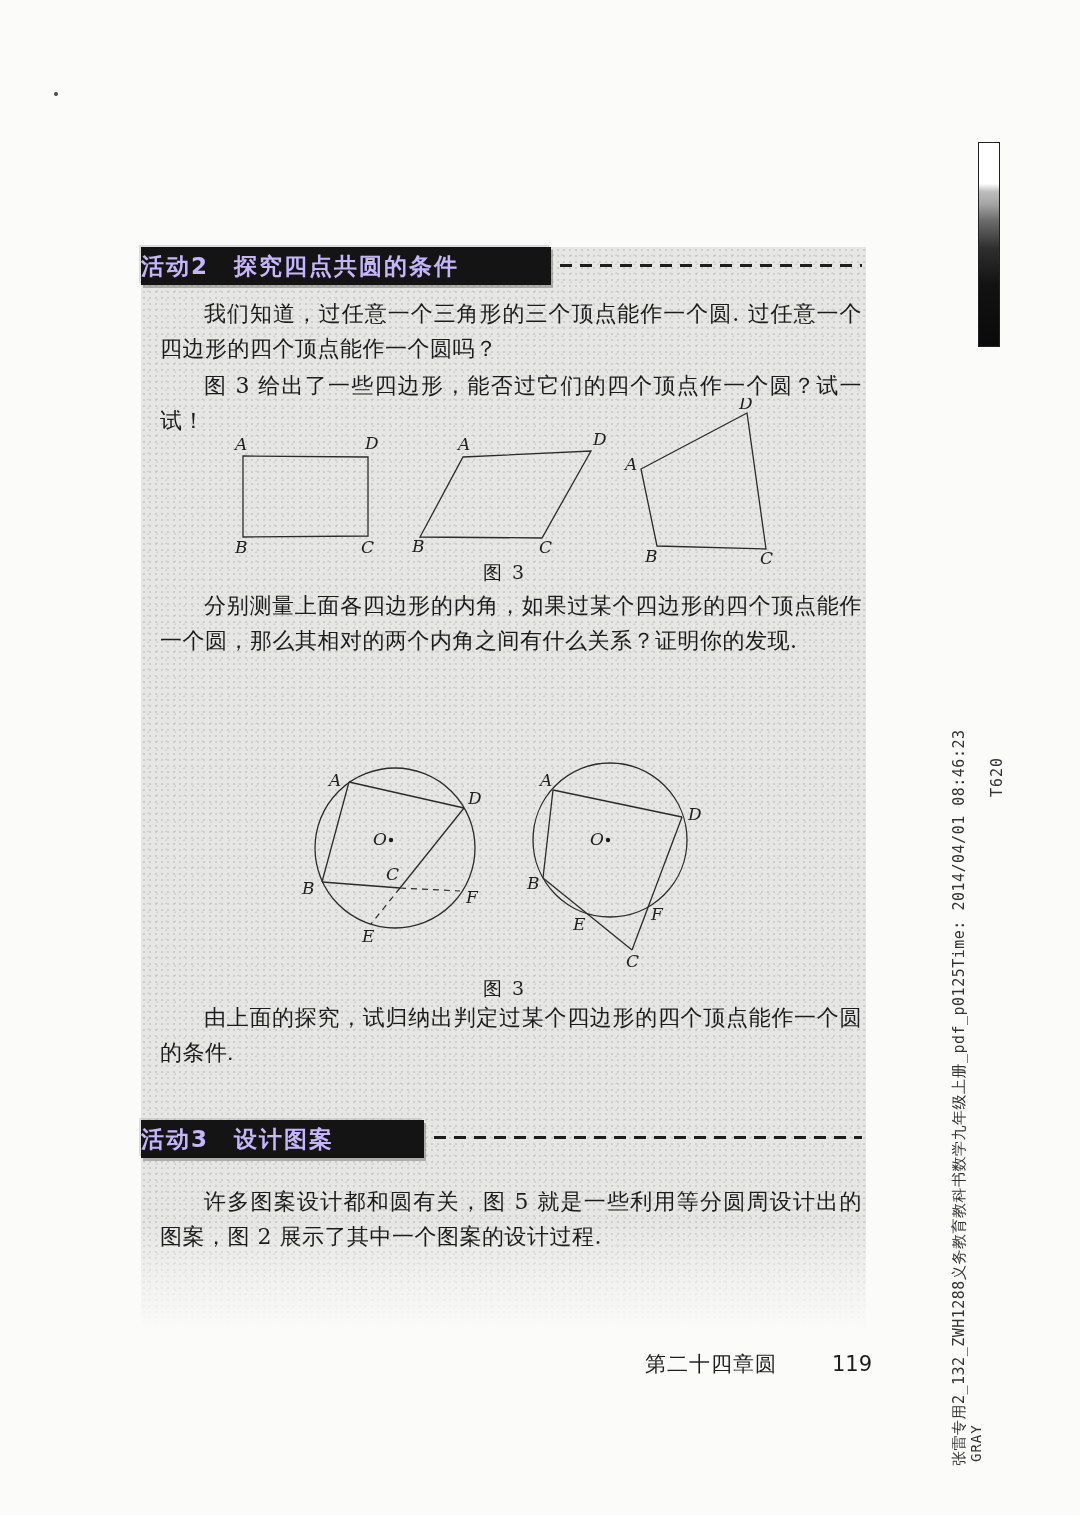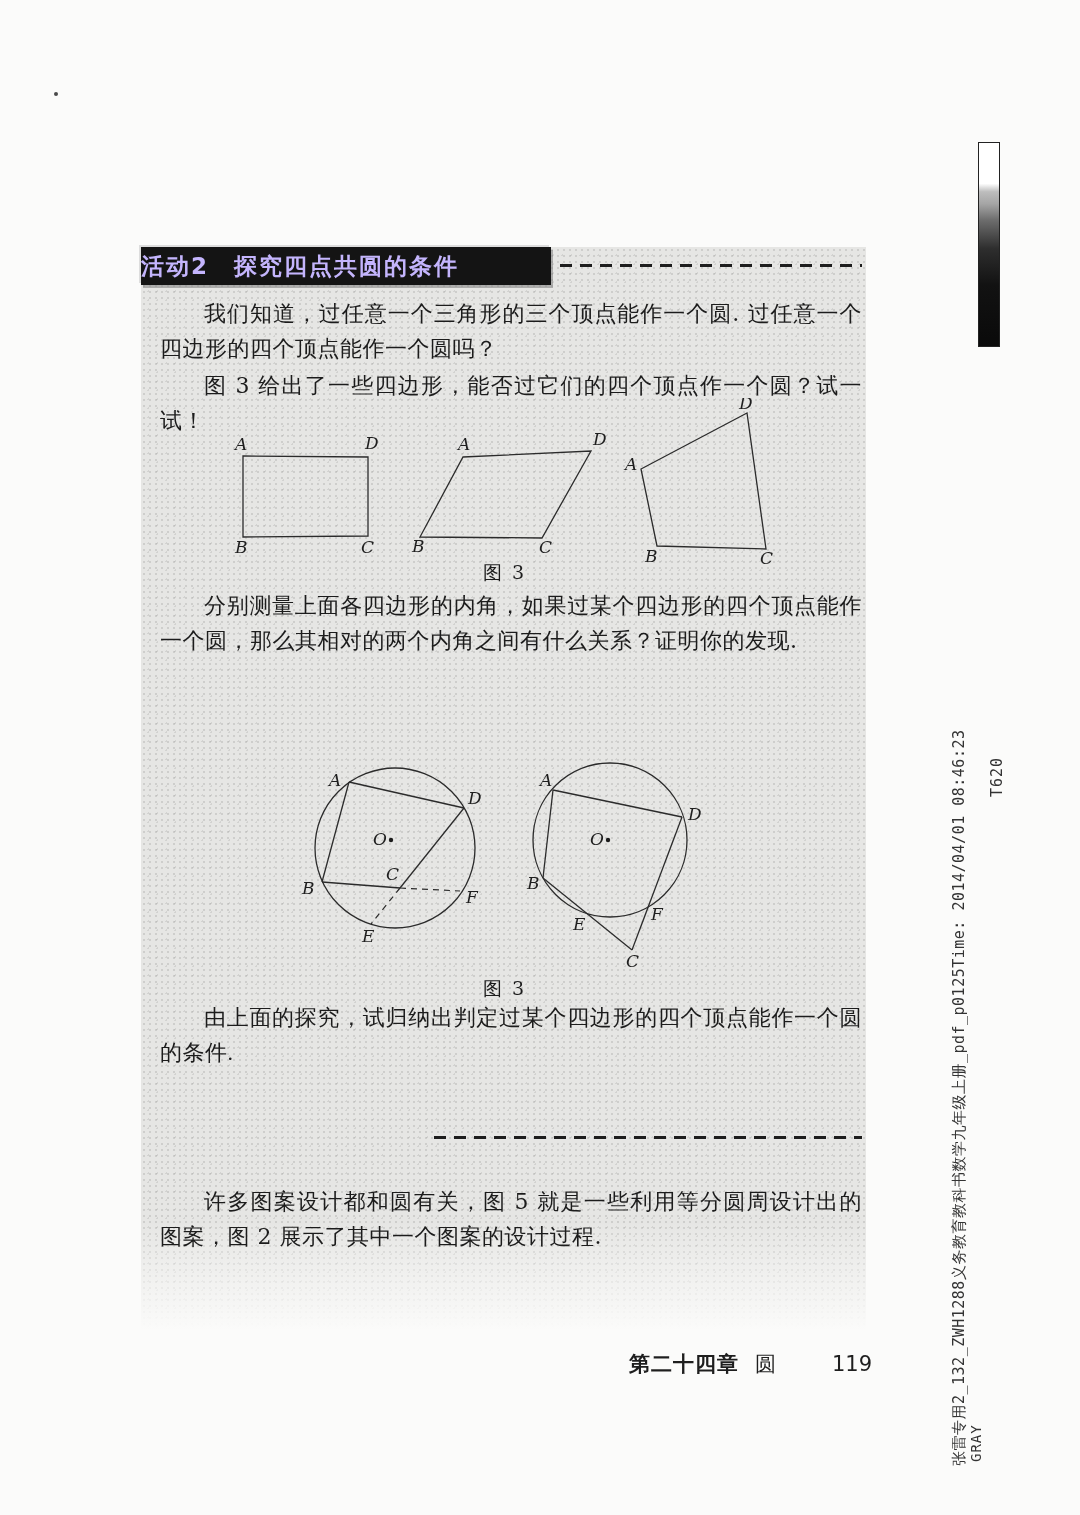--- a/index.html
+++ b/index.html
@@ -58,21 +58,21 @@
   .fig4{left:285px;top:760px;width:430px;height:220px;}
   .fig polygon,.fig line,.fig circle{fill:none;stroke:#2b2b2b;stroke-width:1.3;}
   .fig circle.odot{fill:#1c1c1c;stroke:none;}
   .fig line.dash{stroke-dasharray:6 5;stroke-width:1.2;}
   .fig text{font-family:"DejaVu Serif","Liberation Serif",serif;font-style:italic;
     font-size:17px;fill:#1f1f1f;}
   .footer{
     position:absolute;left:143px;top:1350px;width:729px;margin:0;text-align:right;
     font-size:21px;color:#1e1e1e;letter-spacing:1px;
   }
-  .footer .chapter{margin-right:16px;font-weight:bold;}
+  .footer .chapter{}
   .footer .subject{margin-right:20px;}
   .footer .pagenum{font-family:"DejaVu Sans","Liberation Sans",sans-serif;letter-spacing:0;margin-left:35px;}
   .vtext{
     position:absolute;transform-origin:0 0;transform:rotate(-90deg);
     white-space:nowrap;color:#333;
     font-family:"DejaVu Sans Mono","Liberation Mono",monospace;
   }
   .imprint{left:950px;top:1466px;font-size:15px;letter-spacing:.5px;}
   .graymode{left:968px;top:1462px;font-size:14px;letter-spacing:1px;}
   .tcode{left:988px;top:797px;font-size:15px;letter-spacing:1px;}
@@ -164,20 +164,23 @@
       <text x="341" y="207">C</text>
       <text x="288" y="170">E</text>
       <text x="366" y="160">F</text>
       <text x="305" y="85">O</text>
     </g>
   </svg>
   <p class="figcaption cap4">图 3</p>
 
   <p class="bodytext p5">由上面的探究，试归纳出判定过某个四边形的四个顶点能作一个圆的条件.</p>
 
+  <div class="banner banner2">
+    <span>活动3　设计图案</span>
+  </div>
   <div class="dashline dash2"></div>
 
   <p class="bodytext p6">许多图案设计都和圆有关，图 5 就是一些利用等分圆周设计出的图案，图 2 展示了其中一个图案的设计过程.</p>
 
   <p class="footer">
     <span class="chapter">第二十四章</span><span class="subject">圆</span><span class="pagenum">119</span>
   </p>
 
   <div class="vtext imprint">张雷专用2_132_ZWH1288义务教育教科书数学九年级上册_pdf_p0125Time: 2014/04/01 08:46:23</div>
   <div class="vtext graymode">GRAY</div>

